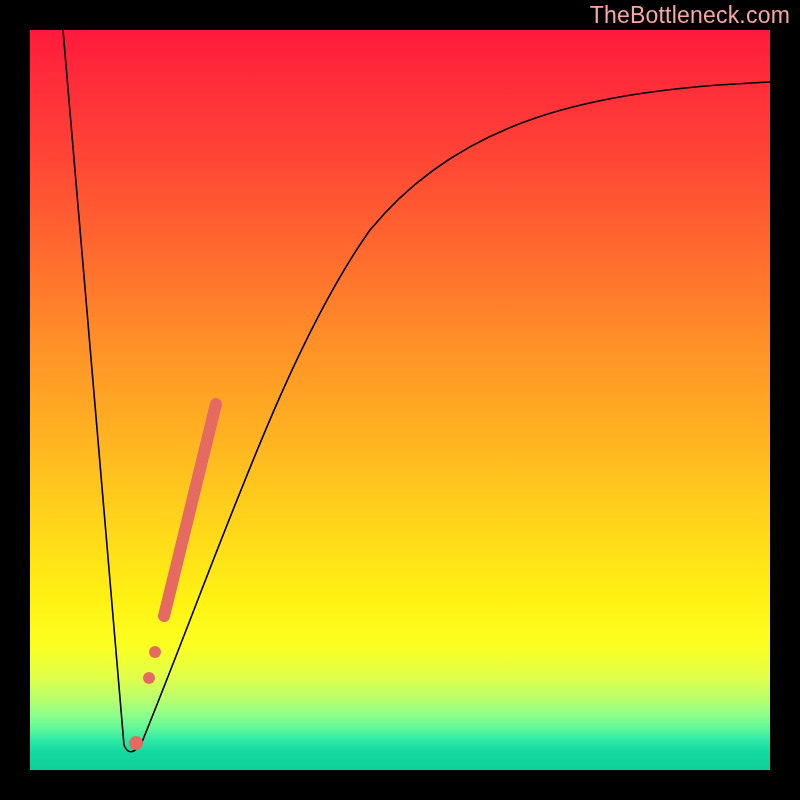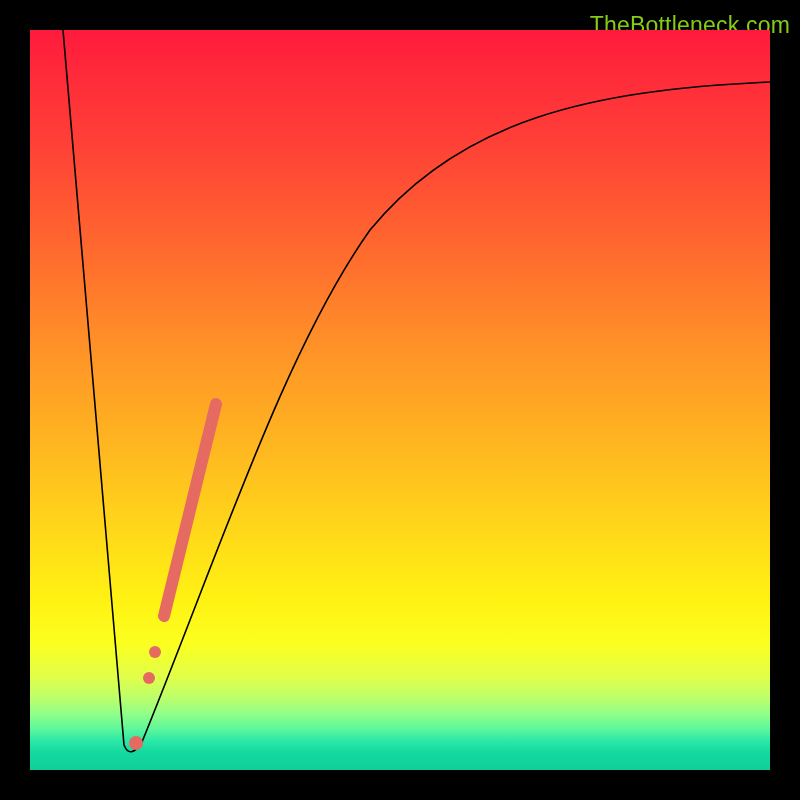--- a/index.html
+++ b/index.html
@@ -63,23 +63,23 @@
     fill: none;
     stroke: #e46a62;
     stroke-width: 12;
     stroke-linecap: round;
   }
   .dot {
     fill: #e46a62;
   }
   .watermark {
     position: absolute;
-    top: 12px;
+    top: 2px;
     right: 10px;
-    color: #84cc16;
+    color: #fca5a5;
     font-size: 23px;
     letter-spacing: 0.2px;
     user-select: none;
   }
 </style>
 </head>
 <body>
 
 <div class="frame">
 

